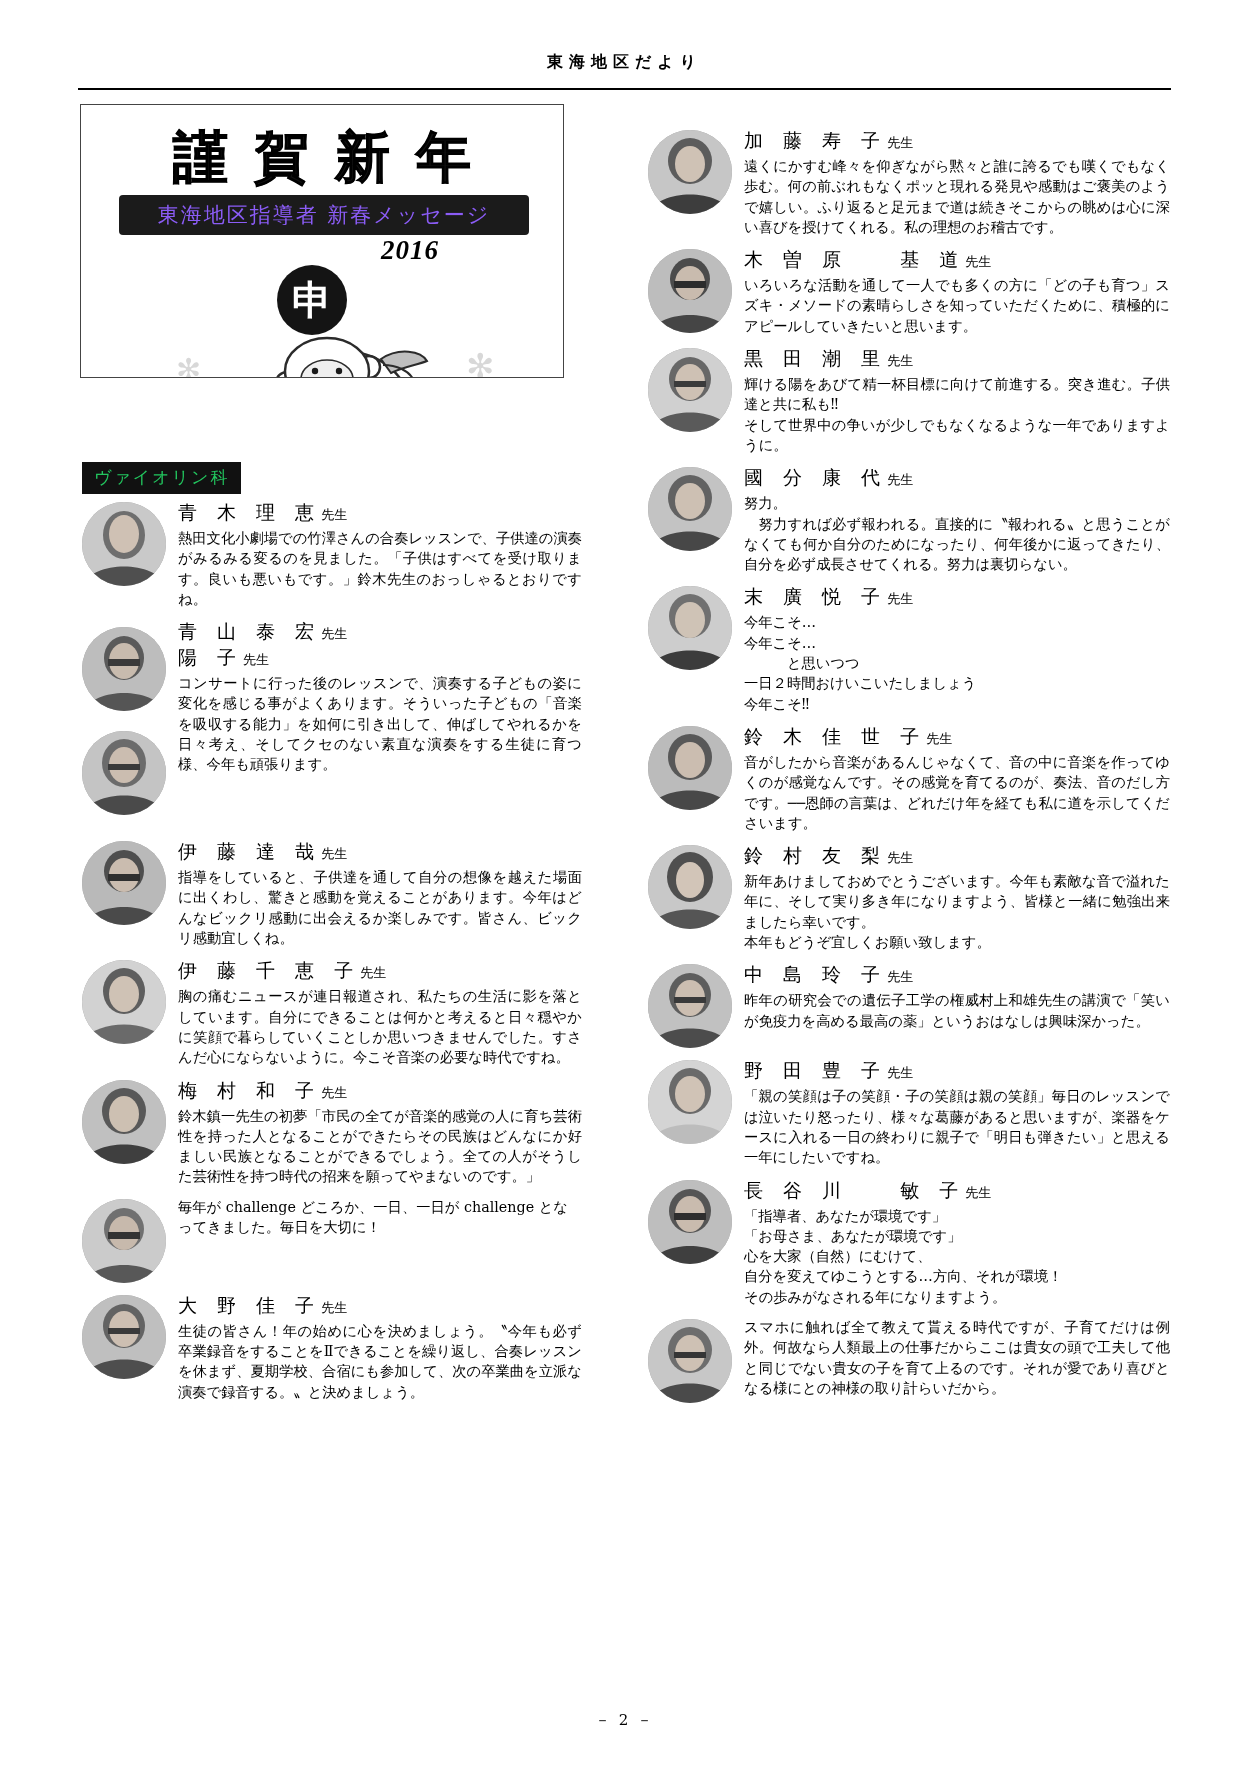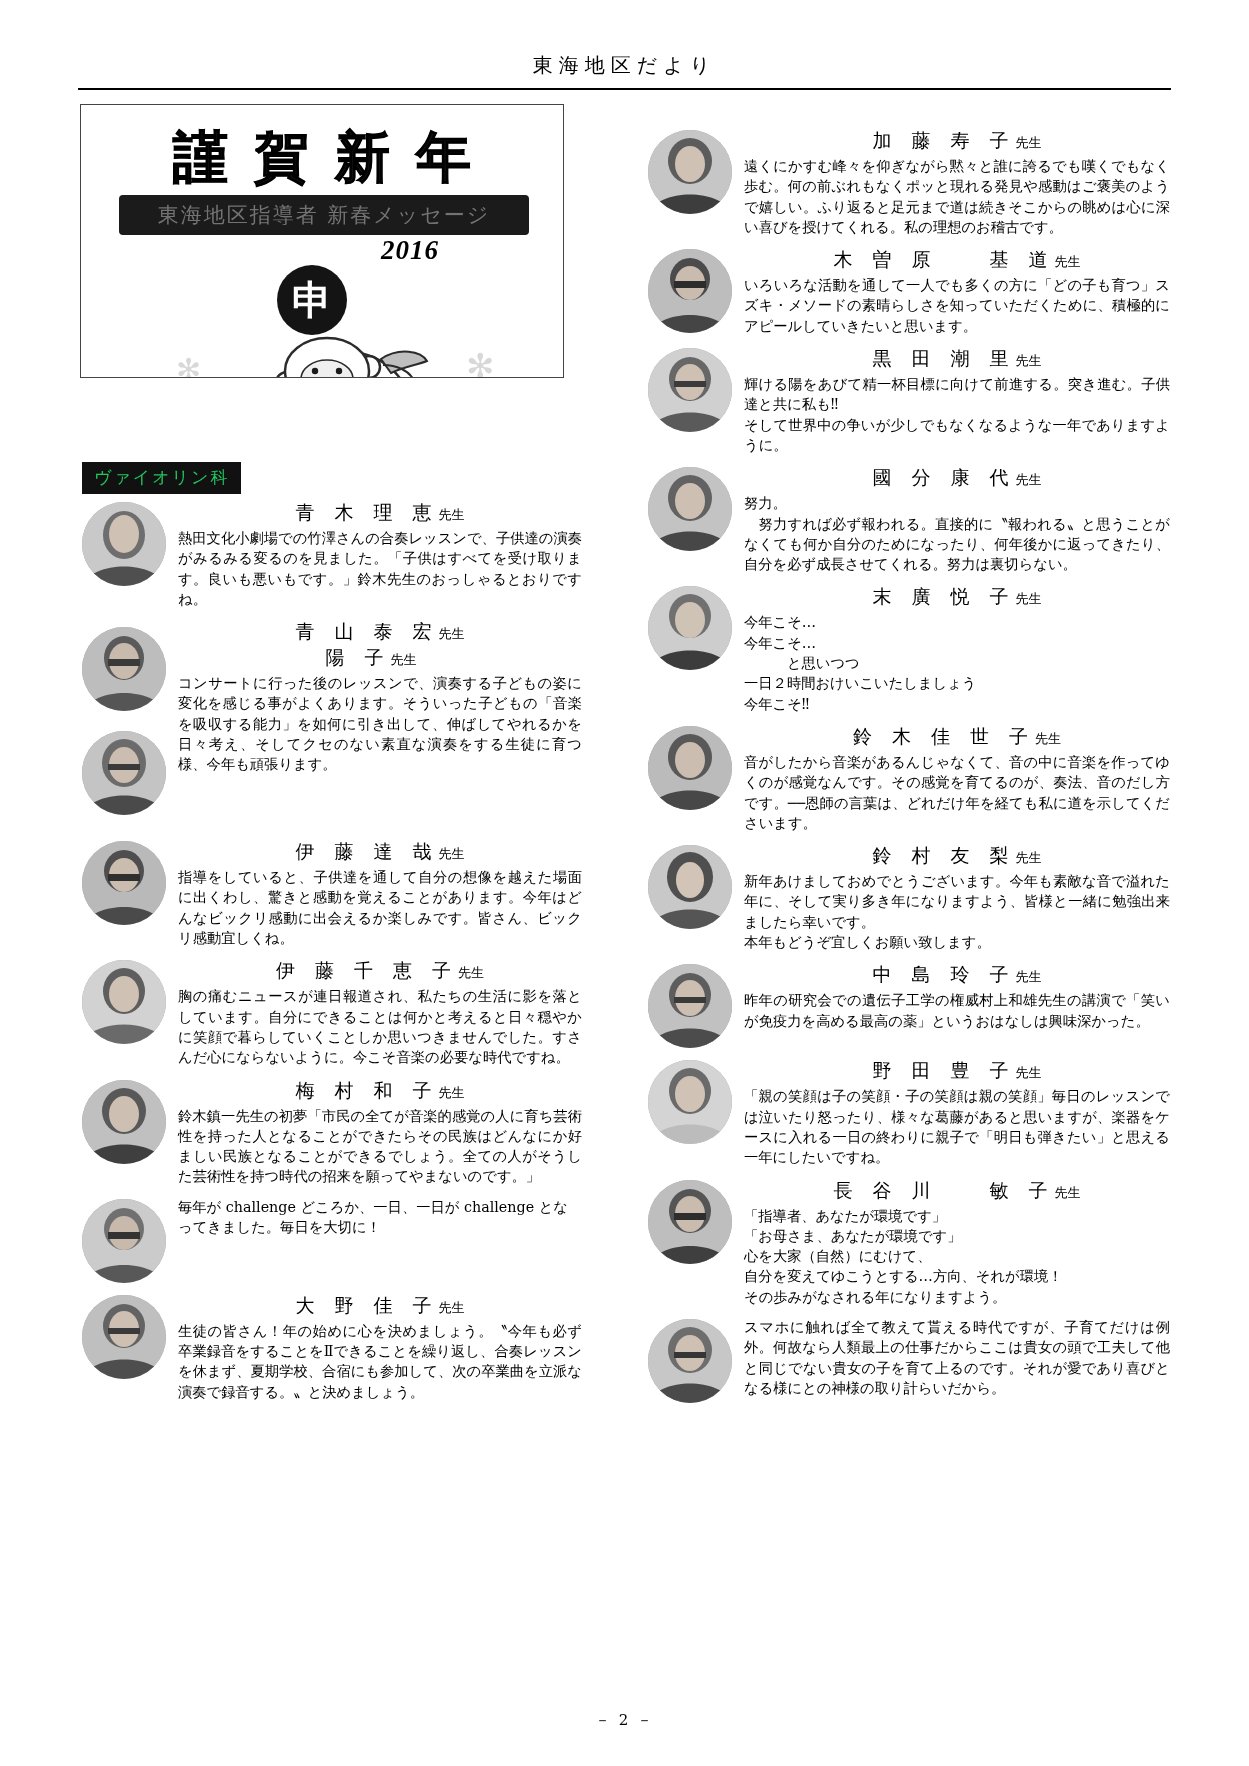--- a/index.html
+++ b/index.html
@@ -24,23 +24,23 @@
   }
   
   .header {
     position: absolute;
     top: 52px;
     left: 78px;
     width: 1093px;
     text-align: center;
   }
   .header-title {
-    font-size: 20px;
+    font-size: 16px;
     letter-spacing: 6px;
-    font-weight: normal;
+    font-weight: bold;
     font-family: "DejaVu Serif", serif;
   }
   .header-rule {
     position: absolute;
     top: 88px;
     left: 78px;
     width: 1093px;
     border-bottom: 2px solid #000;
   }
   
@@ -70,21 +70,21 @@
     -webkit-text-stroke: 1px #000;
   }
   .card-band {
     position: absolute;
     top: 90px;
     left: 38px;
     width: 410px;
     height: 40px;
     background: #1b1b1b;
     border-radius: 4px;
-    color: #737373;
+    color: #8b5cf6;
     font-size: 21px;
     letter-spacing: 2px;
     display: flex;
     align-items: center;
     justify-content: center;
     font-family: "DejaVu Sans", sans-serif;
   }
   .card-year {
     position: absolute;
     top: 130px;
@@ -162,21 +162,21 @@
     height: 84px;
     border-radius: 50%;
     overflow: hidden;
     background: #9a9a9a;
   }
   .photo svg { display: block; }
   .entry-body {
     margin-left: 96px;
   }
   .name-line {
-    text-align: center;
+    text-align: left;
     font-size: 19px;
     letter-spacing: 7px;
     font-family: "DejaVu Serif", serif;
     margin-bottom: 2px;
     white-space: nowrap;
   }
   .name-line .sensei {
     font-size: 13px;
     letter-spacing: 0px;
   }

